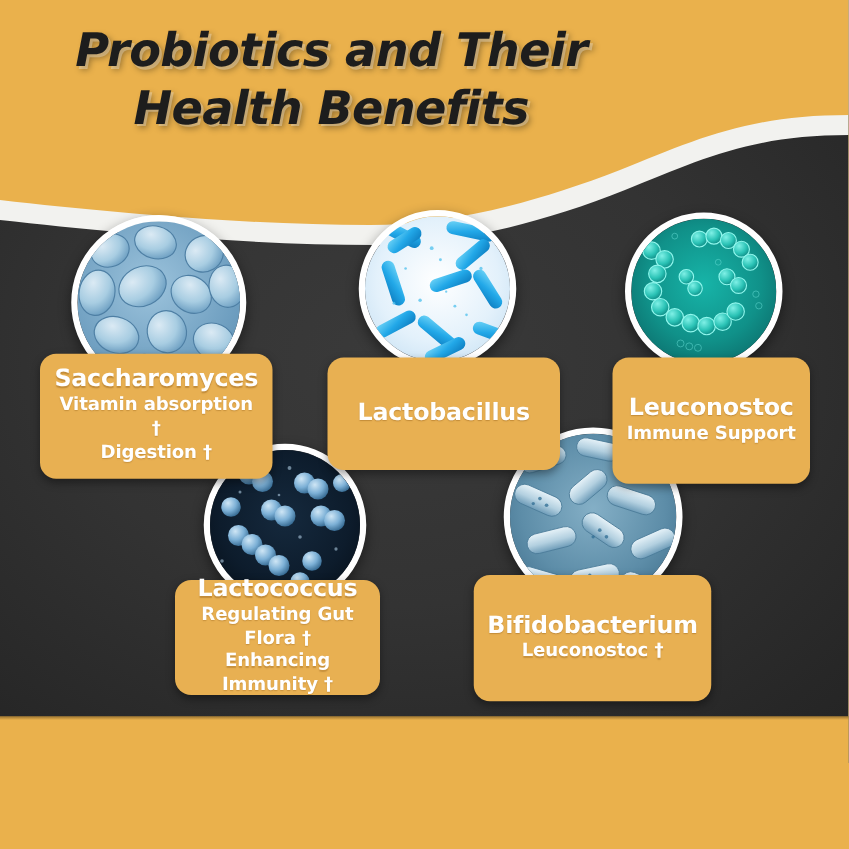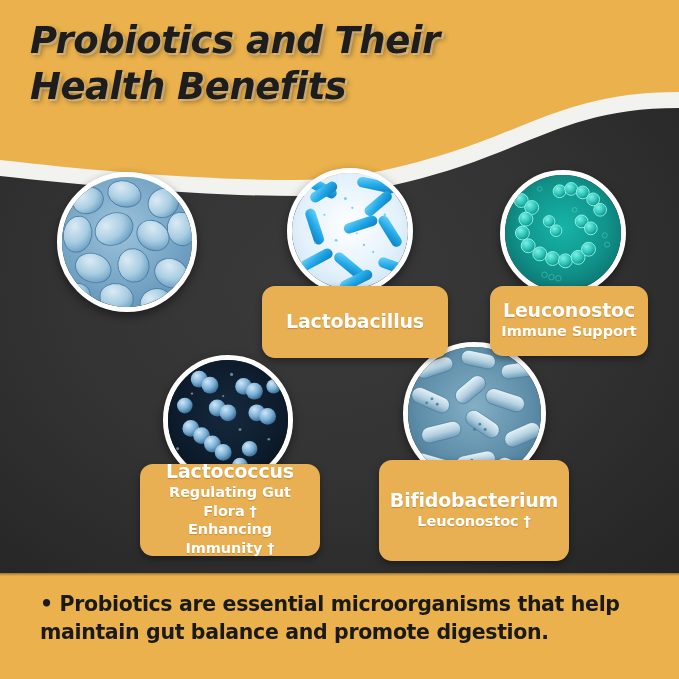--- a/index.html
+++ b/index.html
@@ -57,20 +57,21 @@
     width: 470px;
     font-family: "DejaVu Sans", sans-serif;
     font-weight: bold;
     font-style: italic;
     font-size: 37px;
     line-height: 1.24;
     color: #1d1d1d;
     letter-spacing: -0.5px;
     text-shadow: 2px 2px 0 rgba(255,255,255,.30), 3px 3px 5px rgba(0,0,0,.35);
     white-space: pre-line;
+    text-align: center;
   }
   .circle {
     position: absolute;
     border-radius: 50%;
     border: 5px solid #ffffff;
     box-sizing: border-box;
     overflow: hidden;
     box-shadow: 0 4px 10px rgba(0,0,0,.45);
   }
   .circle svg { display: block; width: 100%; height: 100%; }
@@ -349,36 +350,40 @@
           <circle cx="50" cy="62" r="1"></circle>
         <circle cx="80" cy="90" r="1.1"></circle>
           <circle cx="84" cy="93" r="1.1"></circle>
           <circle cx="76" cy="93" r="1"></circle>
         <circle cx="48" cy="85" r="1"></circle>
           <circle cx="52" cy="89" r="1"></circle>
       </g>
     </svg>
   </div>
 
-
-  <div class="plate" style="left:262px; top:286px; width:186px; height:72px;">
+  <div class="plate" style="left:32px; top:283px; width:186px; height:100px;">
+    <div class="genus">Saccharomyces</div>
+    <div class="benefit">Vitamin absorption †</div>
+    <div class="benefit">Digestion  †</div>
+  </div>
+
+  <div class="plate" style="left:262px; top:286px; width:186px; height:90px;">
     <div class="genus">Lactobacillus</div>
   </div>
 
-  <div class="plate" style="left:490px; top:286px; width:158px; height:70px;">
+  <div class="plate" style="left:490px; top:286px; width:158px; height:101px;">
     <div class="genus">Leuconostoc</div>
     <div class="benefit">Immune Support</div>
   </div>
 
-  <div class="plate" style="left:140px; top:464px; width:180px; height:92px;">
+  <div class="plate" style="left:140px; top:464px; width:164px; height:92px;">
     <div class="genus">Lactococcus</div>
     <div class="benefit">Regulating Gut Flora †</div>
     <div class="benefit">Enhancing Immunity †</div>
   </div>
 
   <div class="plate" style="left:379px; top:460px; width:190px; height:101px;">
     <div class="genus">Bifidobacterium</div>
     <div class="benefit">Leuconostoc †</div>
   </div>
 
-  <div class="footer-text">• Probiotics are essential microorganisms that help maintain gut balance and promote digestion.</div>
 
 </div>
 
 </body></html>

